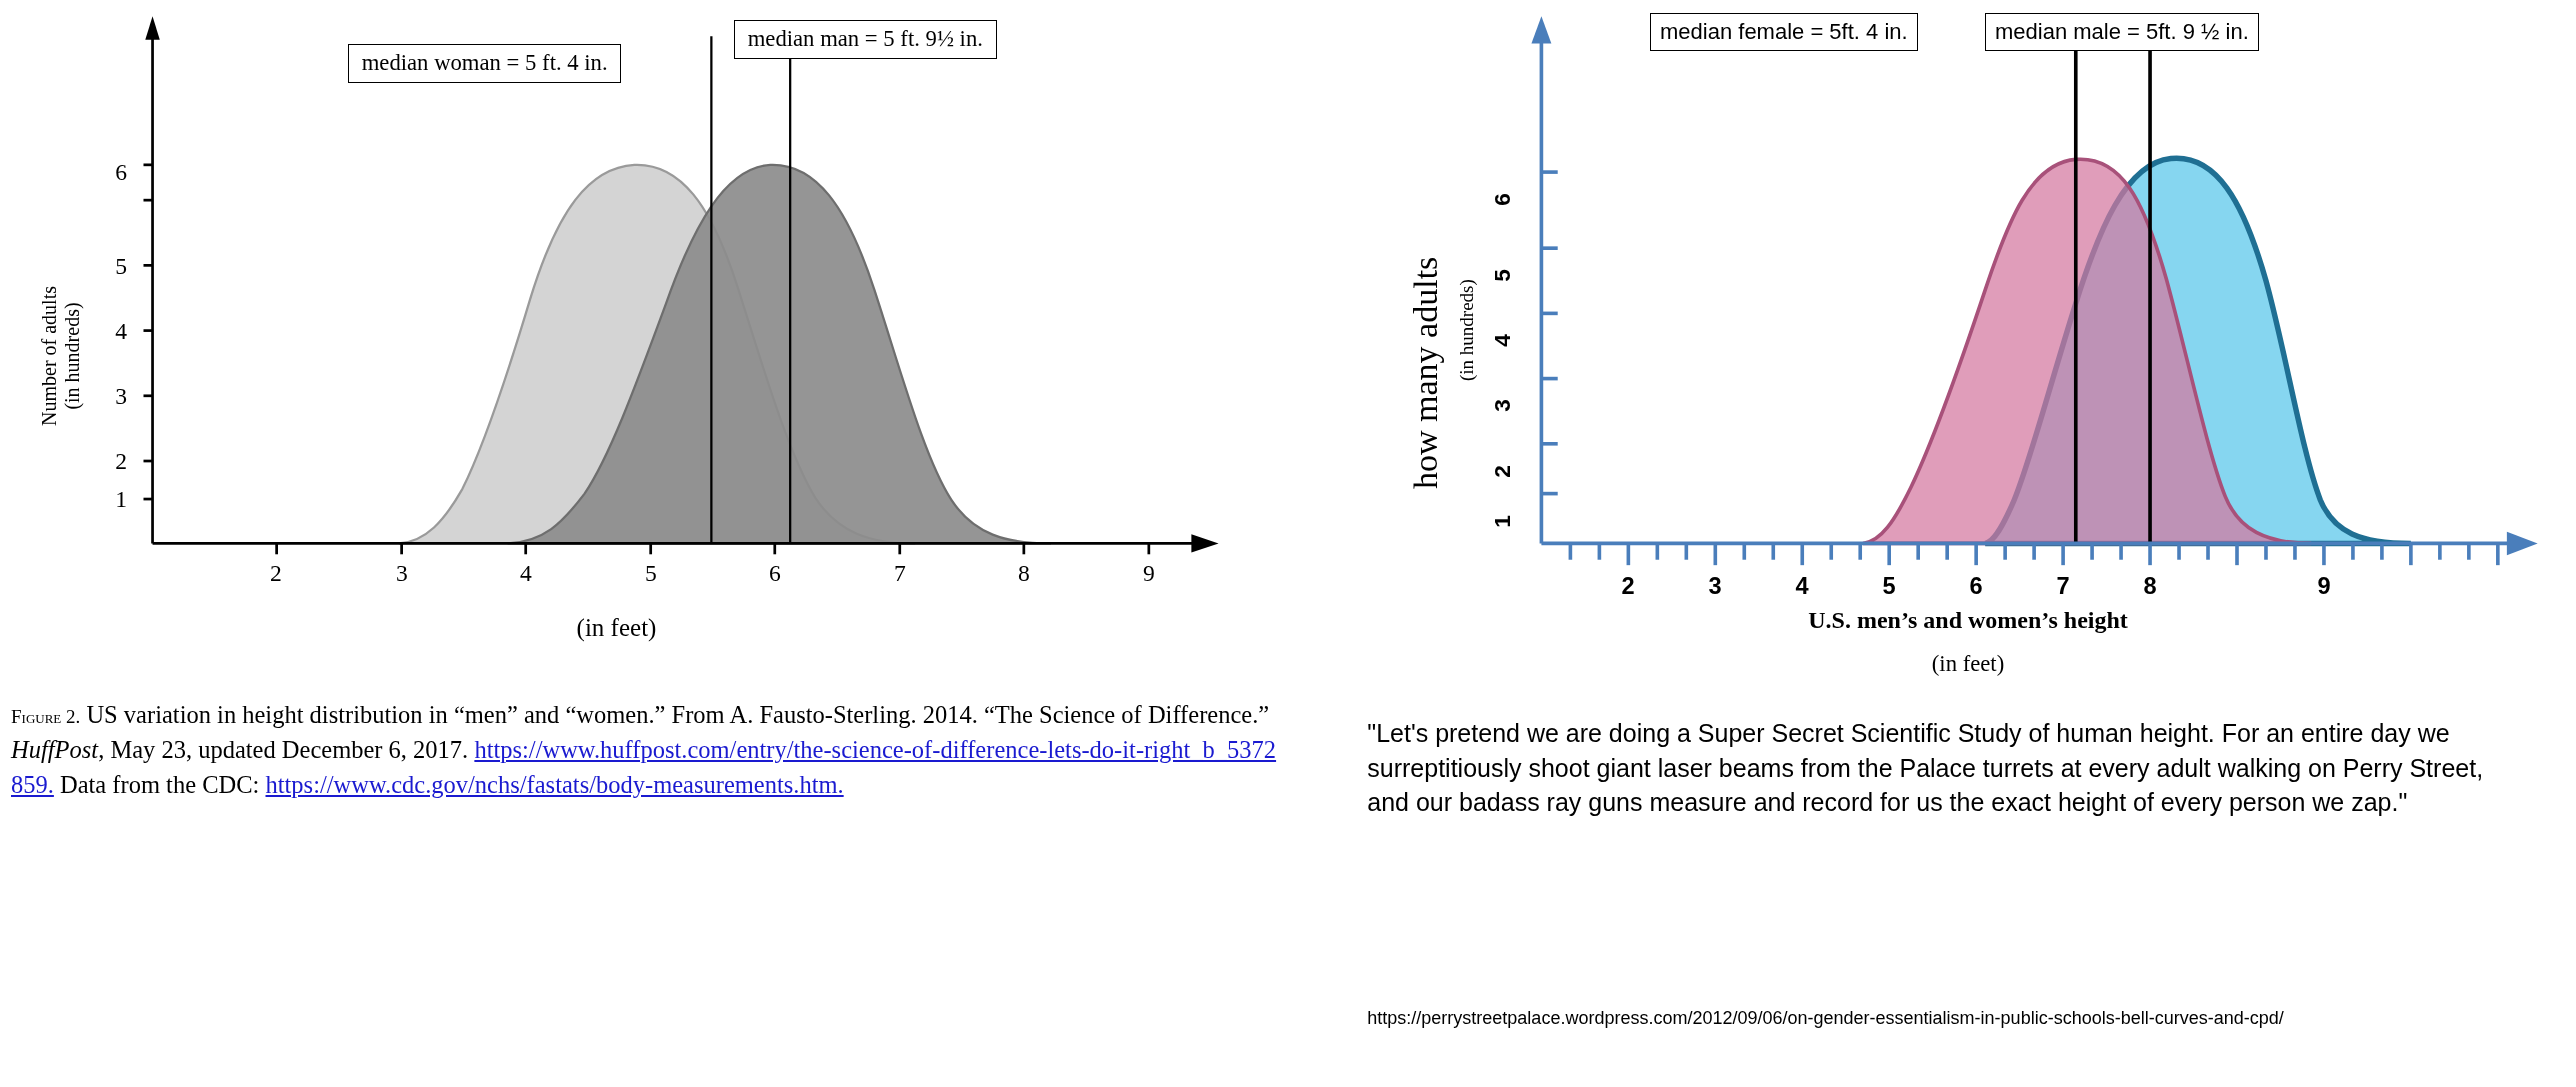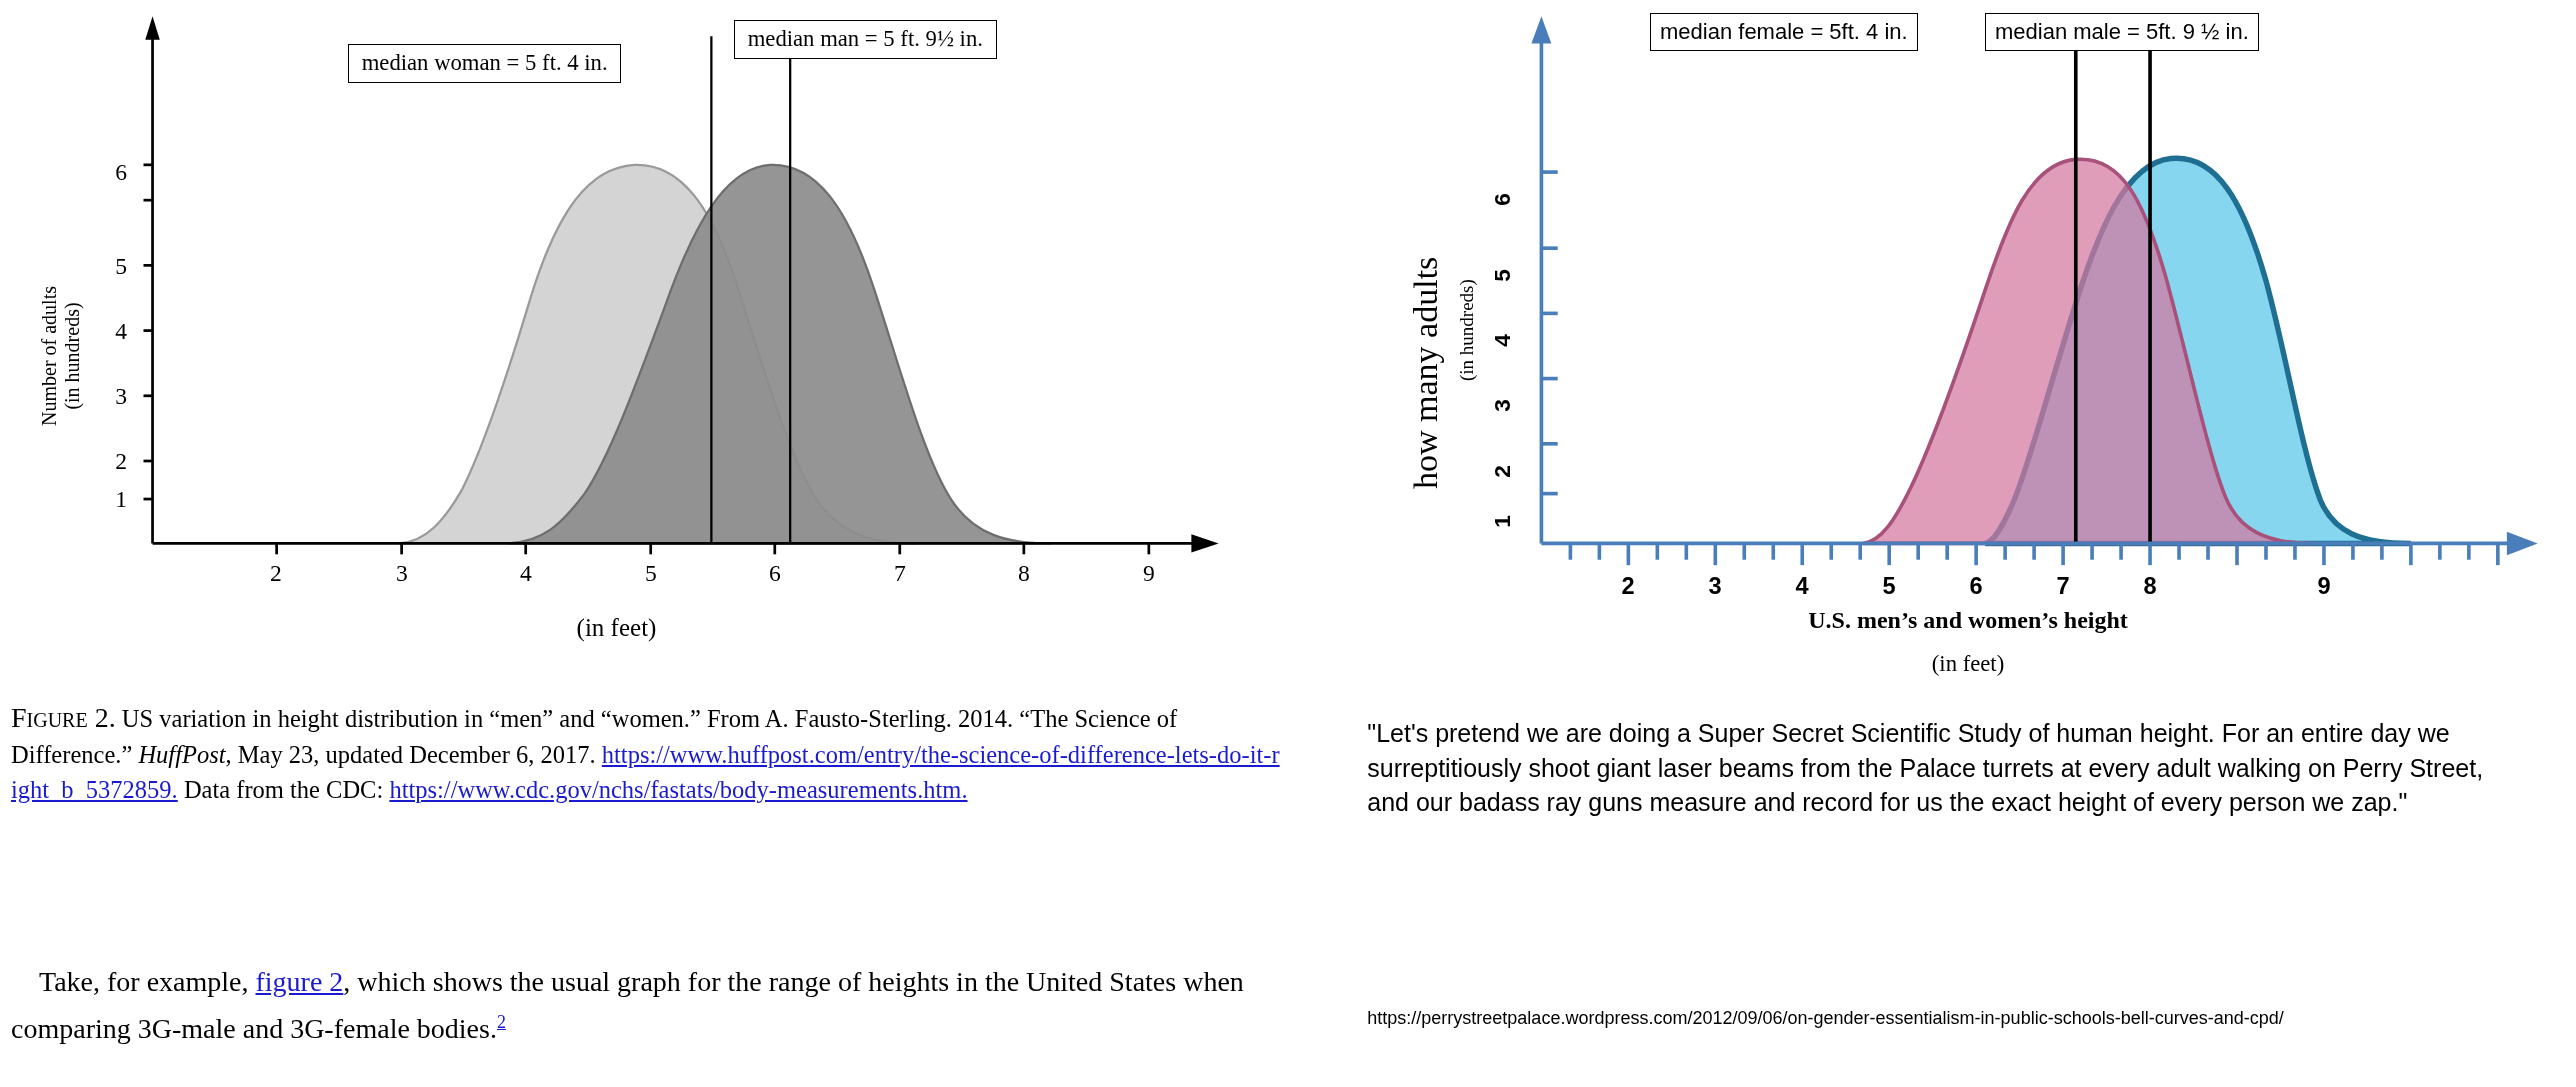--- a/index.html
+++ b/index.html
@@ -83,21 +83,21 @@
     position: absolute;
     left: 11px;
     top: 698px;
     width: 1269px;
     font-size: 24.5px;
     line-height: 1.42;
     font-family: "Liberation Serif", serif;
   }
   .caption .smallcaps {
     font-variant: small-caps;
-    font-size: 28px;
+    font-size: 19px;
   }
   .caption a {
     color: #1a1ad0;
     text-decoration: underline;
     word-break: break-all;
   }
   .italic { font-style: italic; }
 
   .body-para {
     position: absolute;
@@ -267,23 +267,20 @@
 
       <div class="xlab" style="left:390px; top:612px; width:453px;">
         <div>(in feet)</div>
       </div>
     </div>
 
     <div class="caption">
       <span class="smallcaps">Figure 2.</span><span> US variation in height distribution in “men” and “women.” From A. Fausto-Sterling. 2014. “The Science of Difference.” </span><span class="italic">HuffPost</span><span>, May 23, updated December 6, 2017. </span><a href="#">https://www.huffpost.com/entry/the-science-of-difference-lets-do-it-right_b_5372859.</a><span> Data from the CDC: </span><a href="#">https://www.cdc.gov/nchs/fastats/body-measurements.htm.</a>
     </div>
 
-    <div class="body-para">
-      &nbsp;&nbsp;&nbsp;&nbsp;<span>Take, for example, </span><a href="#">figure 2</a><span>, which shows the usual graph for the range of heights in the United States when comparing 3G-male and 3G-female bodies.</span><sup><a href="#">2</a></sup>
-    </div>
   </div>
 
   <div class="col col-right">
 
     <div id="fig-right" class="chart">
 
       <div class="callout" style="left:290px; top:12.7px;">median female = 5ft. 4 in.</div>
       <div class="callout" style="left:625px; top:12.7px;">median male = 5ft. 9 ½ in.</div>
 
       <svg width="1216" height="634" viewBox="0 0 1342 700">

